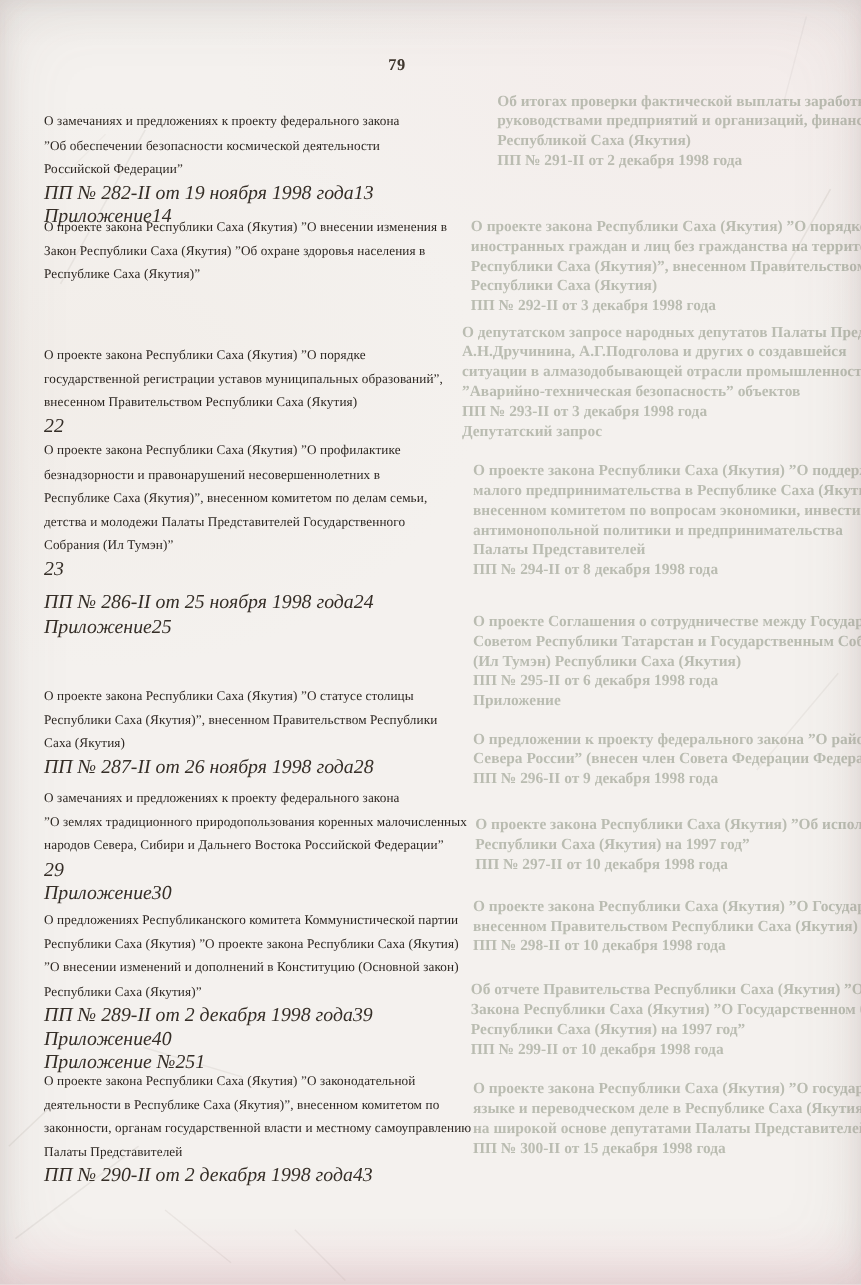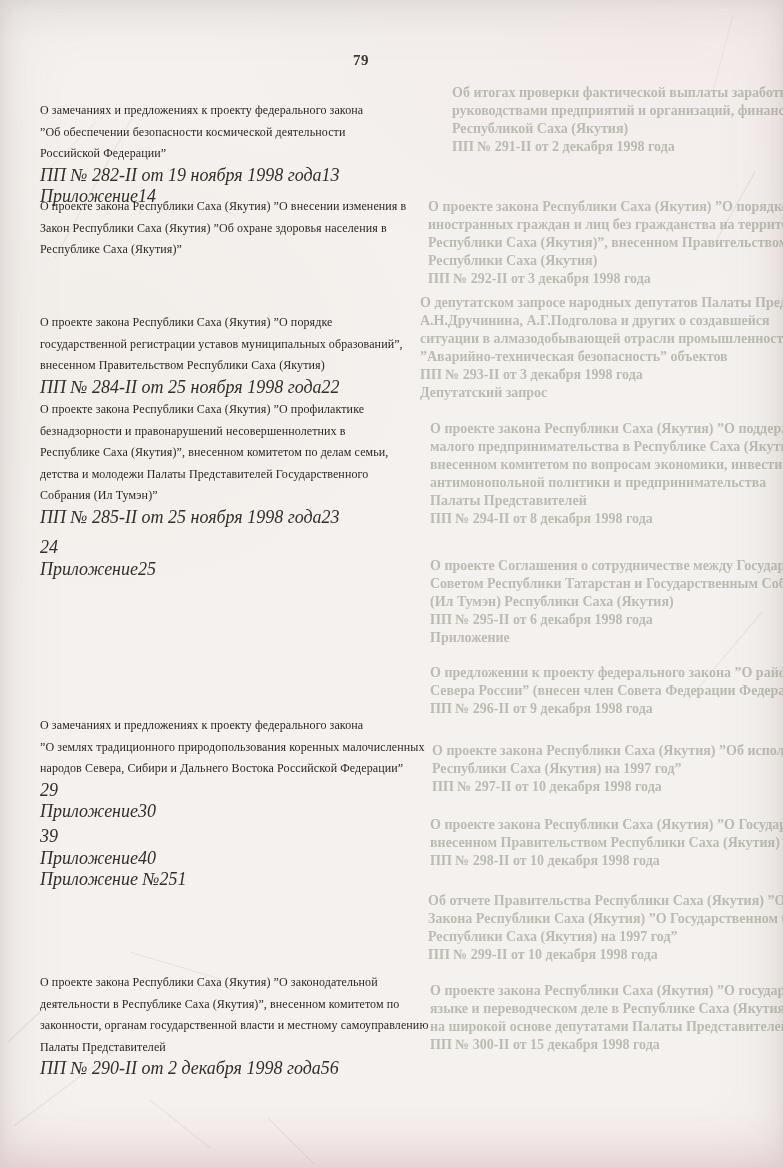--- a/index.html
+++ b/index.html
@@ -117,83 +117,96 @@
     <div class="title">О проекте закона Республики Саха (Якутия) ”О внесении изменения в
 Закон Республики Саха (Якутия) ”Об охране здоровья населения в
 Республике Саха (Якутия)”</div>
   </div>
 
   <div class="entry" style="top:312px;">
     <div class="title">О проекте закона Республики Саха (Якутия) ”О порядке
 государственной регистрации уставов муниципальных образований”,
 внесенном Правительством Республики Саха (Якутия)</div>
     <div class="row">
-      <span class="label">ПП № 284-II от 25 ноября 1998 года</span>
       <span class="pageno">22</span>
     </div>
   </div>
 
   <div class="entry" style="top:399px;">
     <div class="title">О проекте закона Республики Саха (Якутия) ”О профилактике
 безнадзорности и правонарушений несовершеннолетних в
 Республике Саха (Якутия)”, внесенном комитетом по делам семьи,
 детства и молодежи Палаты Представителей Государственного
 Собрания (Ил Тумэн)”</div>
     <div class="row">
-      <span class="label">ПП № 285-II от 25 ноября 1998 года</span>
       <span class="pageno">23</span>
     </div>
   </div>
 
   <div class="entry" style="top:537px;">
     <div class="row">
+      <span class="label">ПП № 286-II от 25 ноября 1998 года</span>
       <span class="pageno">24</span>
     </div>
     <div class="row">
       <span class="label">Приложение</span>
       <span class="pageno">25</span>
     </div>
   </div>
 
+  <div class="entry" style="top:622px;">
+    <div class="title">О проекте закона Республики Саха (Якутия) ”О статусе столицы
+Республики Саха (Якутия)”, внесенном Правительством Республики
+Саха (Якутия)</div>
+    <div class="row">
+      <span class="label">ПП № 287-II от 26 ноября 1998 года</span>
+      <span class="pageno">28</span>
+    </div>
+  </div>
 
   <div class="entry" style="top:715px;">
     <div class="title">О замечаниях и предложениях к проекту федерального закона
 ”О землях традиционного природопользования коренных малочисленных
 народов Севера, Сибири и Дальнего Востока Российской Федерации”</div>
     <div class="row">
       <span class="pageno">29</span>
     </div>
     <div class="row">
       <span class="label">Приложение</span>
       <span class="pageno">30</span>
     </div>
   </div>
 
   <div class="entry" style="top:826px;">
-    <div class="row">
+    <div class="title">О предложениях Республиканского комитета Коммунистической партии
+Республики Саха (Якутия) ”О проекте закона Республики Саха (Якутия)
+”О внесении изменений и дополнений в Конституцию (Основной закон)
+Республики Саха (Якутия)”</div>
+    <div class="row">
+      <span class="label">ПП № 289-II от 2 декабря 1998 года</span>
       <span class="pageno">39</span>
     </div>
     <div class="row">
       <span class="label">Приложение</span>
       <span class="pageno">40</span>
     </div>
     <div class="row">
       <span class="label">Приложение №2</span>
       <span class="pageno">51</span>
     </div>
   </div>
 
   <div class="entry" style="top:972px;">
     <div class="title">О проекте закона Республики Саха (Якутия) ”О законодательной
 деятельности в Республике Саха (Якутия)”, внесенном комитетом по
 законности, органам государственной власти и местному самоуправлению
 Палаты Представителей</div>
     <div class="row">
       <span class="label">ПП № 290-II от 2 декабря 1998 года</span>
-      <span class="pageno">56</span>
+      <span class="pageno">43</span>
     </div>
   </div>
 
   <svg class="creases" width="783" height="1168" viewBox="0 0 783 1168">
     <line x1="55" y1="258" x2="132" y2="118" stroke="rgba(130,120,110,0.10)" stroke-width="1.4"></line>
     <line x1="40" y1="178" x2="96" y2="122" stroke="rgba(130,120,110,0.06)" stroke-width="1.2"></line>
     <line x1="755" y1="172" x2="712" y2="248" stroke="rgba(130,120,110,0.12)" stroke-width="1.4"></line>
     <line x1="733" y1="15" x2="712" y2="95" stroke="rgba(130,120,110,0.07)" stroke-width="1.2"></line>
     <line x1="688" y1="700" x2="762" y2="612" stroke="rgba(130,120,110,0.09)" stroke-width="1.3"></line>
     <line x1="8" y1="1042" x2="46" y2="1006" stroke="rgba(130,120,110,0.12)" stroke-width="1.4"></line>

